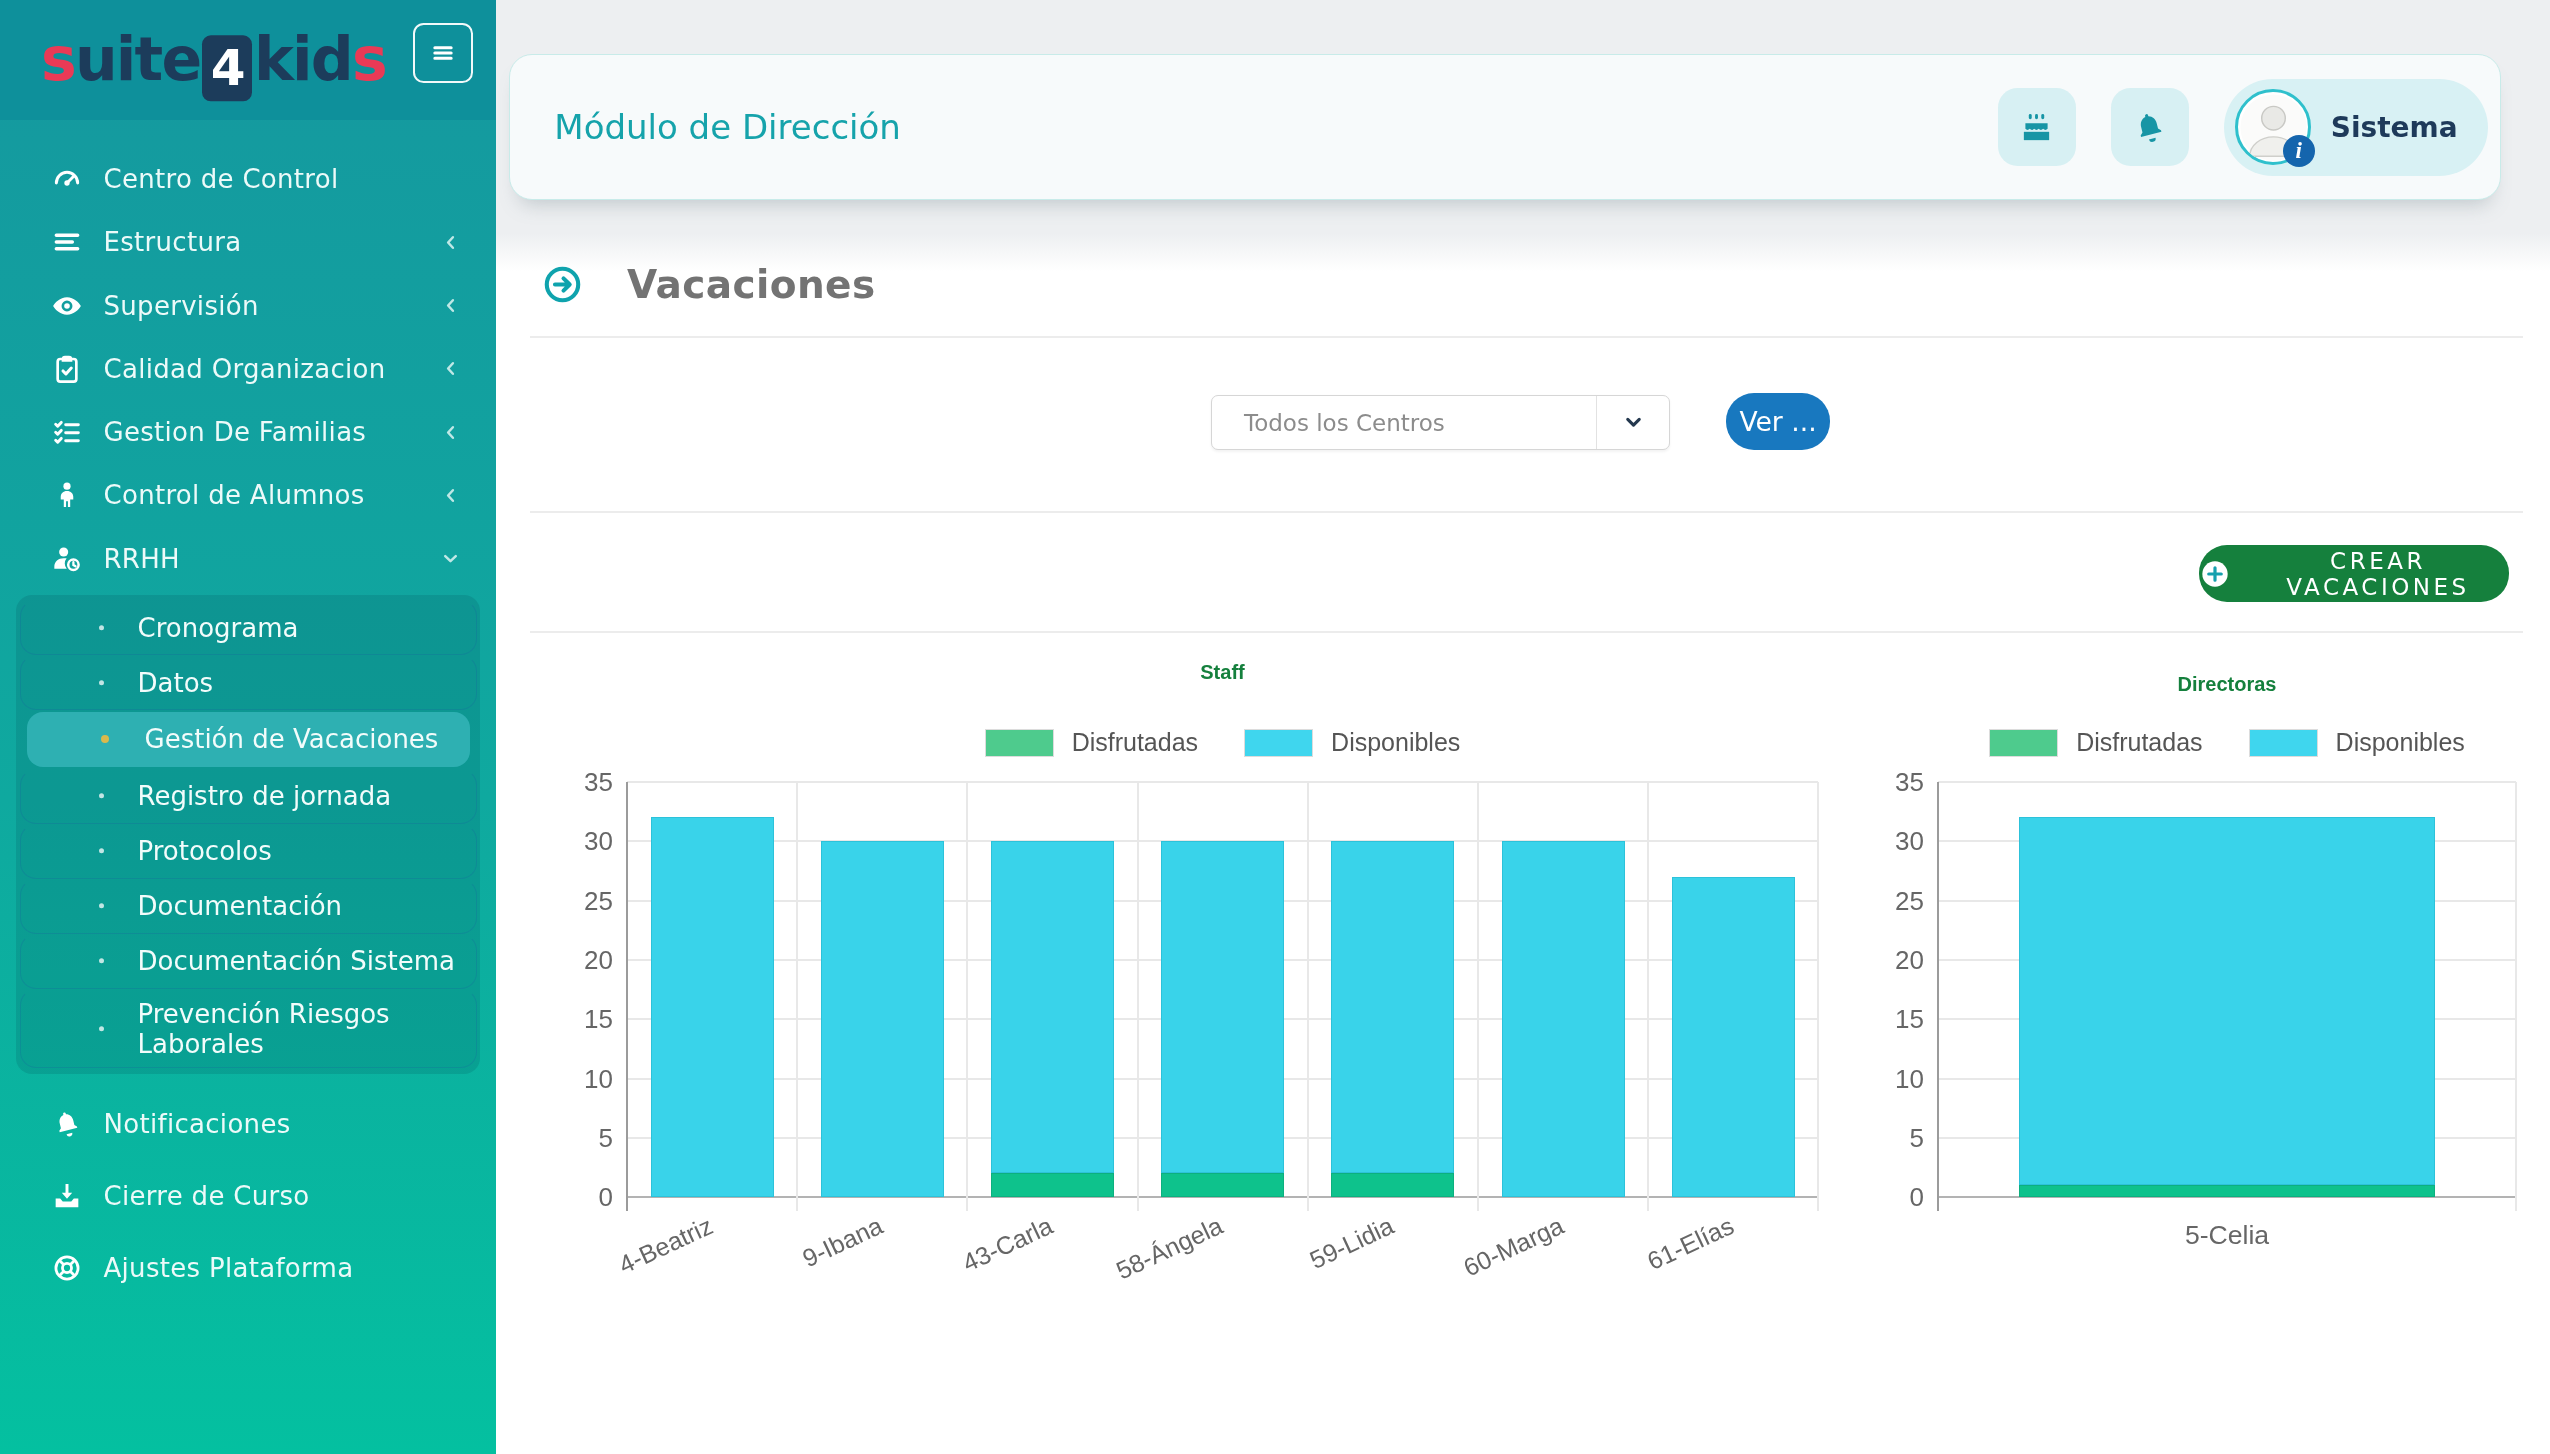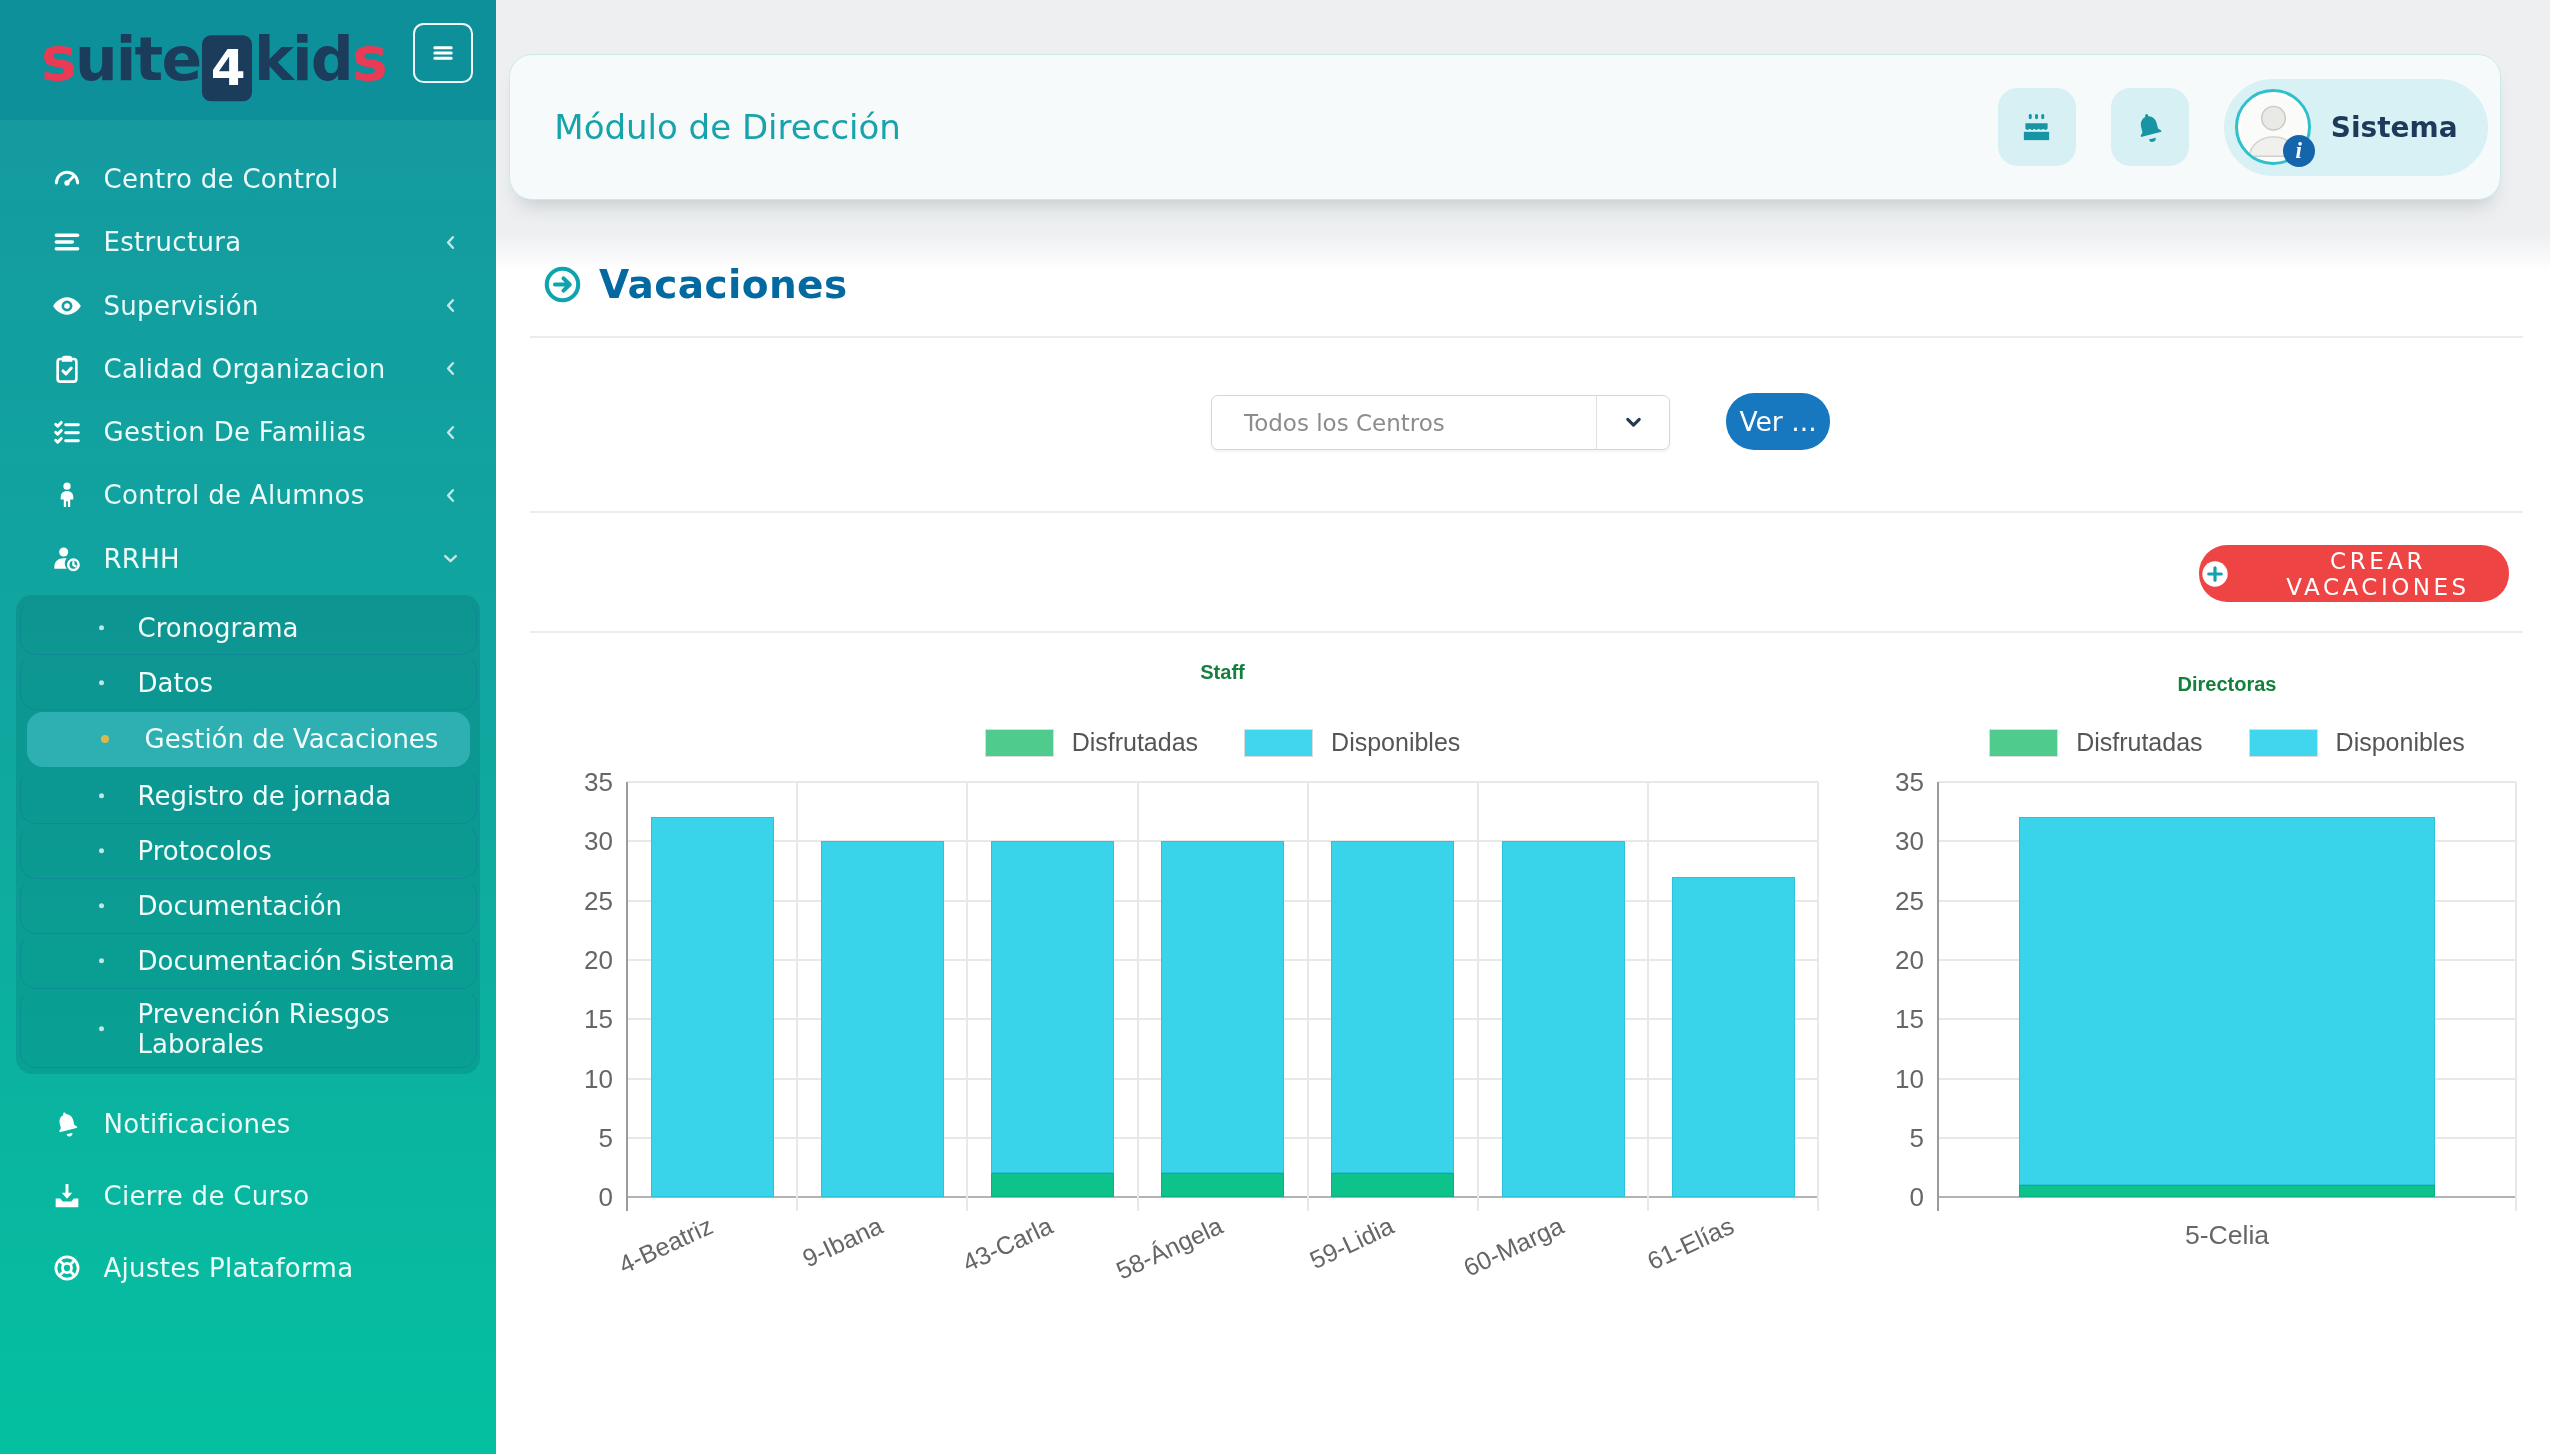--- a/index.html
+++ b/index.html
@@ -63,42 +63,42 @@
                height:97px; padding:0 30px 0 11.5px; cursor:pointer; }
   .avatar-wrap { position:relative; width:76px; height:76px; }
   .avatar-ring { width:76px; height:76px; border-radius:50%; border:3.5px solid #2FC0CC;
                  background:#fff; overflow:hidden; display:flex; align-items:center; justify-content:center; }
   .info-badge { position:absolute; right:-3.5px; bottom:-1.8px; width:32px; height:32px; border-radius:50%;
                 background:#1565AD; color:#fff; display:flex; align-items:center; justify-content:center;
                 font-family:"Liberation Serif", serif; font-style:italic; font-weight:700; font-size:23px; }
   .user-name { margin-left:19.5px; font-size:28px; font-weight:600; color:#1E3A5A; }
 
   .section-title { position:absolute; left:46px; top:262px; display:flex; align-items:center;
-                   color:#0369a1; }
+                   color:#737373;gap:28px; }
   .section-title svg { width:41px; height:41px; margin-right:16px; }
   .section-title .txt { font-size:39px; font-weight:700; letter-spacing:0.4px; }
 
   .divider { position:absolute; left:34px; right:26.6px; height:1.8px; background:#ECECEC; }
   .d1 { top:336px; } .d2 { top:511px; } .d3 { top:631px; }
 
   .select-box { position:absolute; left:715px; top:395px; width:459px; height:55px;
                 background:#fff; border:1.8px solid #D6D6D6; border-radius:7px;
                 display:flex; align-items:center; cursor:pointer;
                 box-shadow:0 1.8px 2.7px rgba(0,0,0,.05); }
   .select-box .sel-val { flex:1; padding-left:32px; font-size:23px; color:#8C8C8C; }
   .select-box .sel-arrow { width:73px; height:100%; border-left:1.8px solid #E2E2E2;
                 display:flex; align-items:center; justify-content:center; color:#24384E; }
   .select-box .sel-arrow svg { width:25px; height:25px; }
 
   .ver-btn { position:absolute; left:1230px; top:393px; width:104px; height:57px;
              border:none; border-radius:28px; background:#1878BF; color:#fff;
              font-size:26.6px; font-family:inherit; cursor:pointer; }
 
   .crear-btn { position:absolute; left:1703px; top:545px; width:310px; height:57px;
-               border:none; border-radius:28px; background:#ef4444; color:#fff;
+               border:none; border-radius:28px; background:#15803d; color:#fff;
                display:flex; align-items:center; justify-content:center; gap:16px;
                font-size:23px; font-family:inherit; letter-spacing:3.5px; cursor:pointer; }
   .crear-btn svg { width:32px; height:32px; }
 
   
   .charts { position:absolute; left:0; top:0; width:100%; height:100%;
             font-family:"Liberation Sans", sans-serif; pointer-events:none; }
   .chart-title { position:absolute; text-align:center; font-size:20px; font-weight:700; color:#15803d; }
   .chart-legend { position:absolute; display:flex; justify-content:center; align-items:center; gap:46px; }
   .legend-entry { display:flex; align-items:flex-end; gap:18px; }

